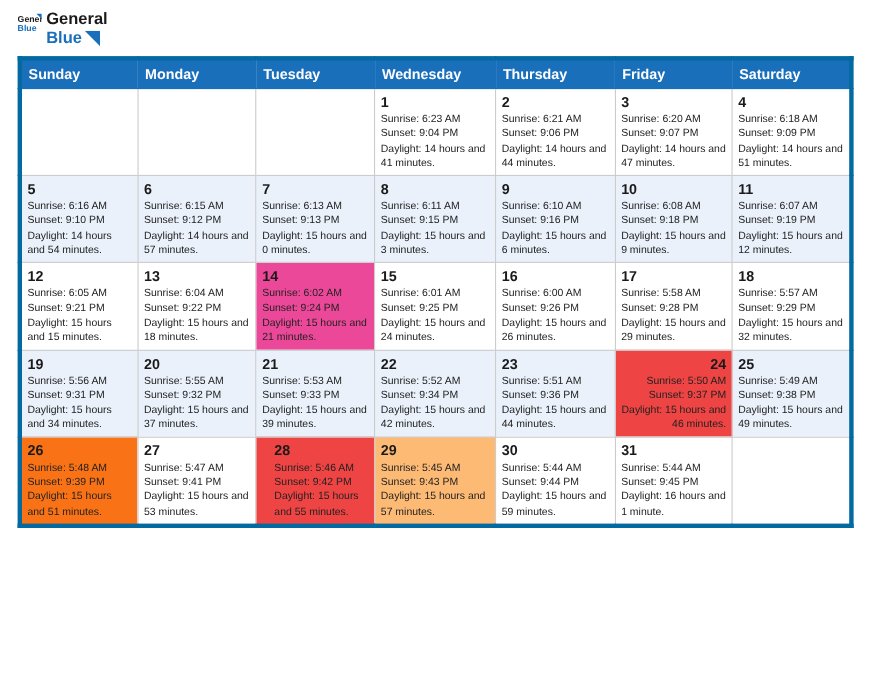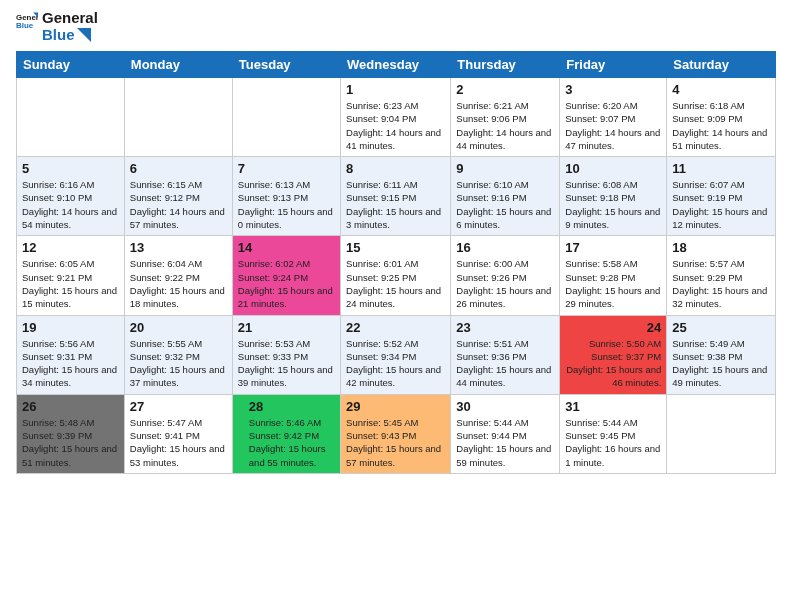--- a/index.html
+++ b/index.html
@@ -46,21 +46,21 @@
       color: #1a1a1a;
     }
     .location-title {
       font-size: 16px;
       color: #333;
       margin-top: 2px;
     }
     .calendar {
       width: 100%;
       border-collapse: collapse;
-      border: 1px solid #0369a1;
+      border: 4px solid #0369a1;
     }
     .calendar th {
       background: #1a6fba;
       color: #fff;
       font-size: 13px;
       font-weight: bold;
       padding: 5px 6px;
       text-align: left;
       border: 1px solid #1a6fba;
     }
@@ -240,29 +240,29 @@
           <td style="background: #ef4444; text-align: right;">
             <div class="day-num">24</div>
             <div class="day-info"><span>Sunrise: 5:50 AM</span><br><span>Sunset: 9:37 PM</span><br><span>Daylight: 15 hours and 46 minutes.</span></div>
           </td>
           <td style="background: rgb(234, 241, 250);">
             <div class="day-num">25</div>
             <div class="day-info"><span>Sunrise: 5:49 AM</span><br><span>Sunset: 9:38 PM</span><br><span>Daylight: 15 hours and 49 minutes.</span></div>
           </td>
         </tr>
         <tr class="row-odd">
-          <td style="background: #737373;">
+          <td style="background: #f97316;">
             <div class="day-num">26</div>
             <div class="day-info"><span>Sunrise: 5:48 AM</span><br><span>Sunset: 9:39 PM</span><br><span>Daylight: 15 hours and 51 minutes.</span></div>
           </td>
           <td style="background: rgb(255, 255, 255);">
             <div class="day-num">27</div>
             <div class="day-info"><span>Sunrise: 5:47 AM</span><br><span>Sunset: 9:41 PM</span><br><span>Daylight: 15 hours and 53 minutes.</span></div>
           </td>
-          <td style="background: #22c55e; padding-left: 16px;">
+          <td style="background: #ef4444; padding-left: 16px;">
             <div class="day-num">28</div>
             <div class="day-info"><span>Sunrise: 5:46 AM</span><br><span>Sunset: 9:42 PM</span><br><span>Daylight: 15 hours and 55 minutes.</span></div>
           </td>
           <td style="background: #fdba74;">
             <div class="day-num">29</div>
             <div class="day-info"><span>Sunrise: 5:45 AM</span><br><span>Sunset: 9:43 PM</span><br><span>Daylight: 15 hours and 57 minutes.</span></div>
           </td>
           <td style="background: rgb(255, 255, 255);">
             <div class="day-num">30</div>
             <div class="day-info"><span>Sunrise: 5:44 AM</span><br><span>Sunset: 9:44 PM</span><br><span>Daylight: 15 hours and 59 minutes.</span></div>

